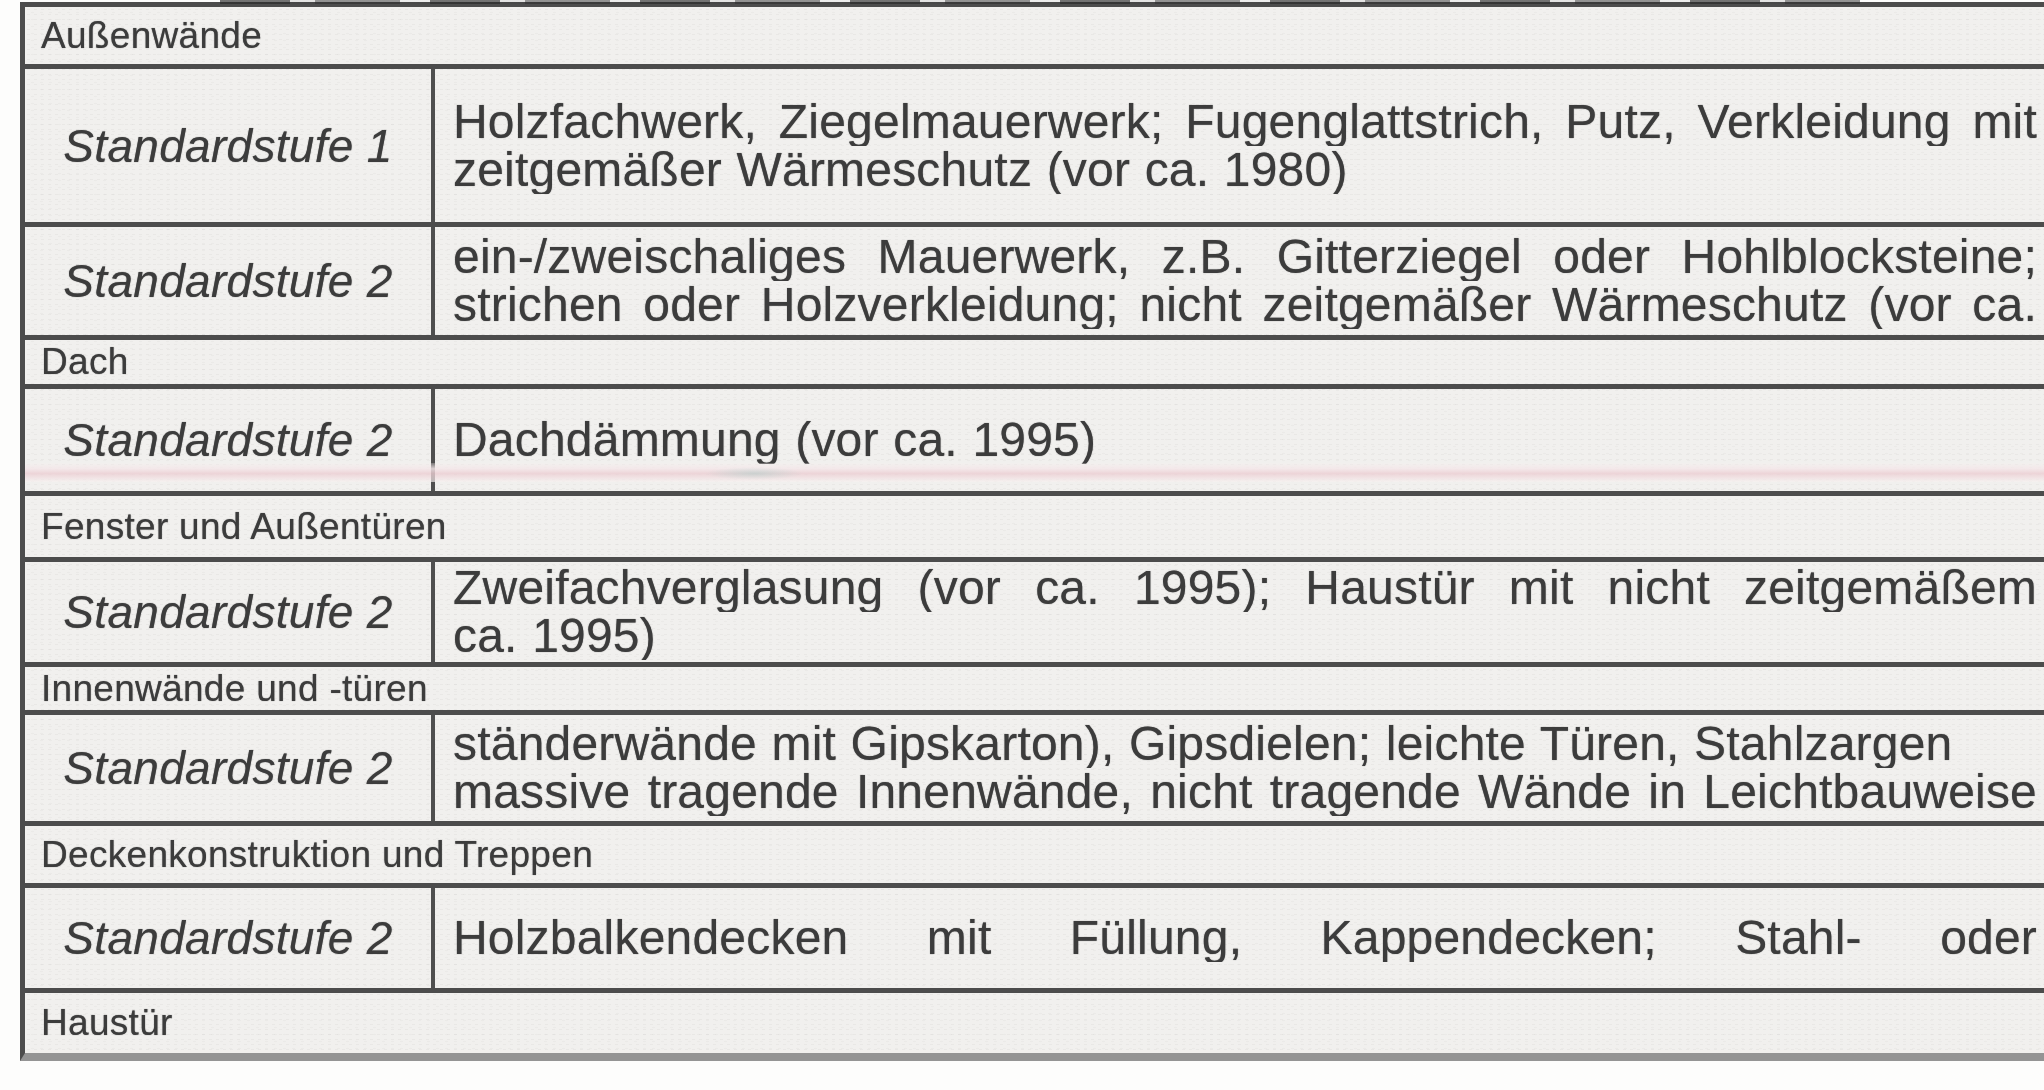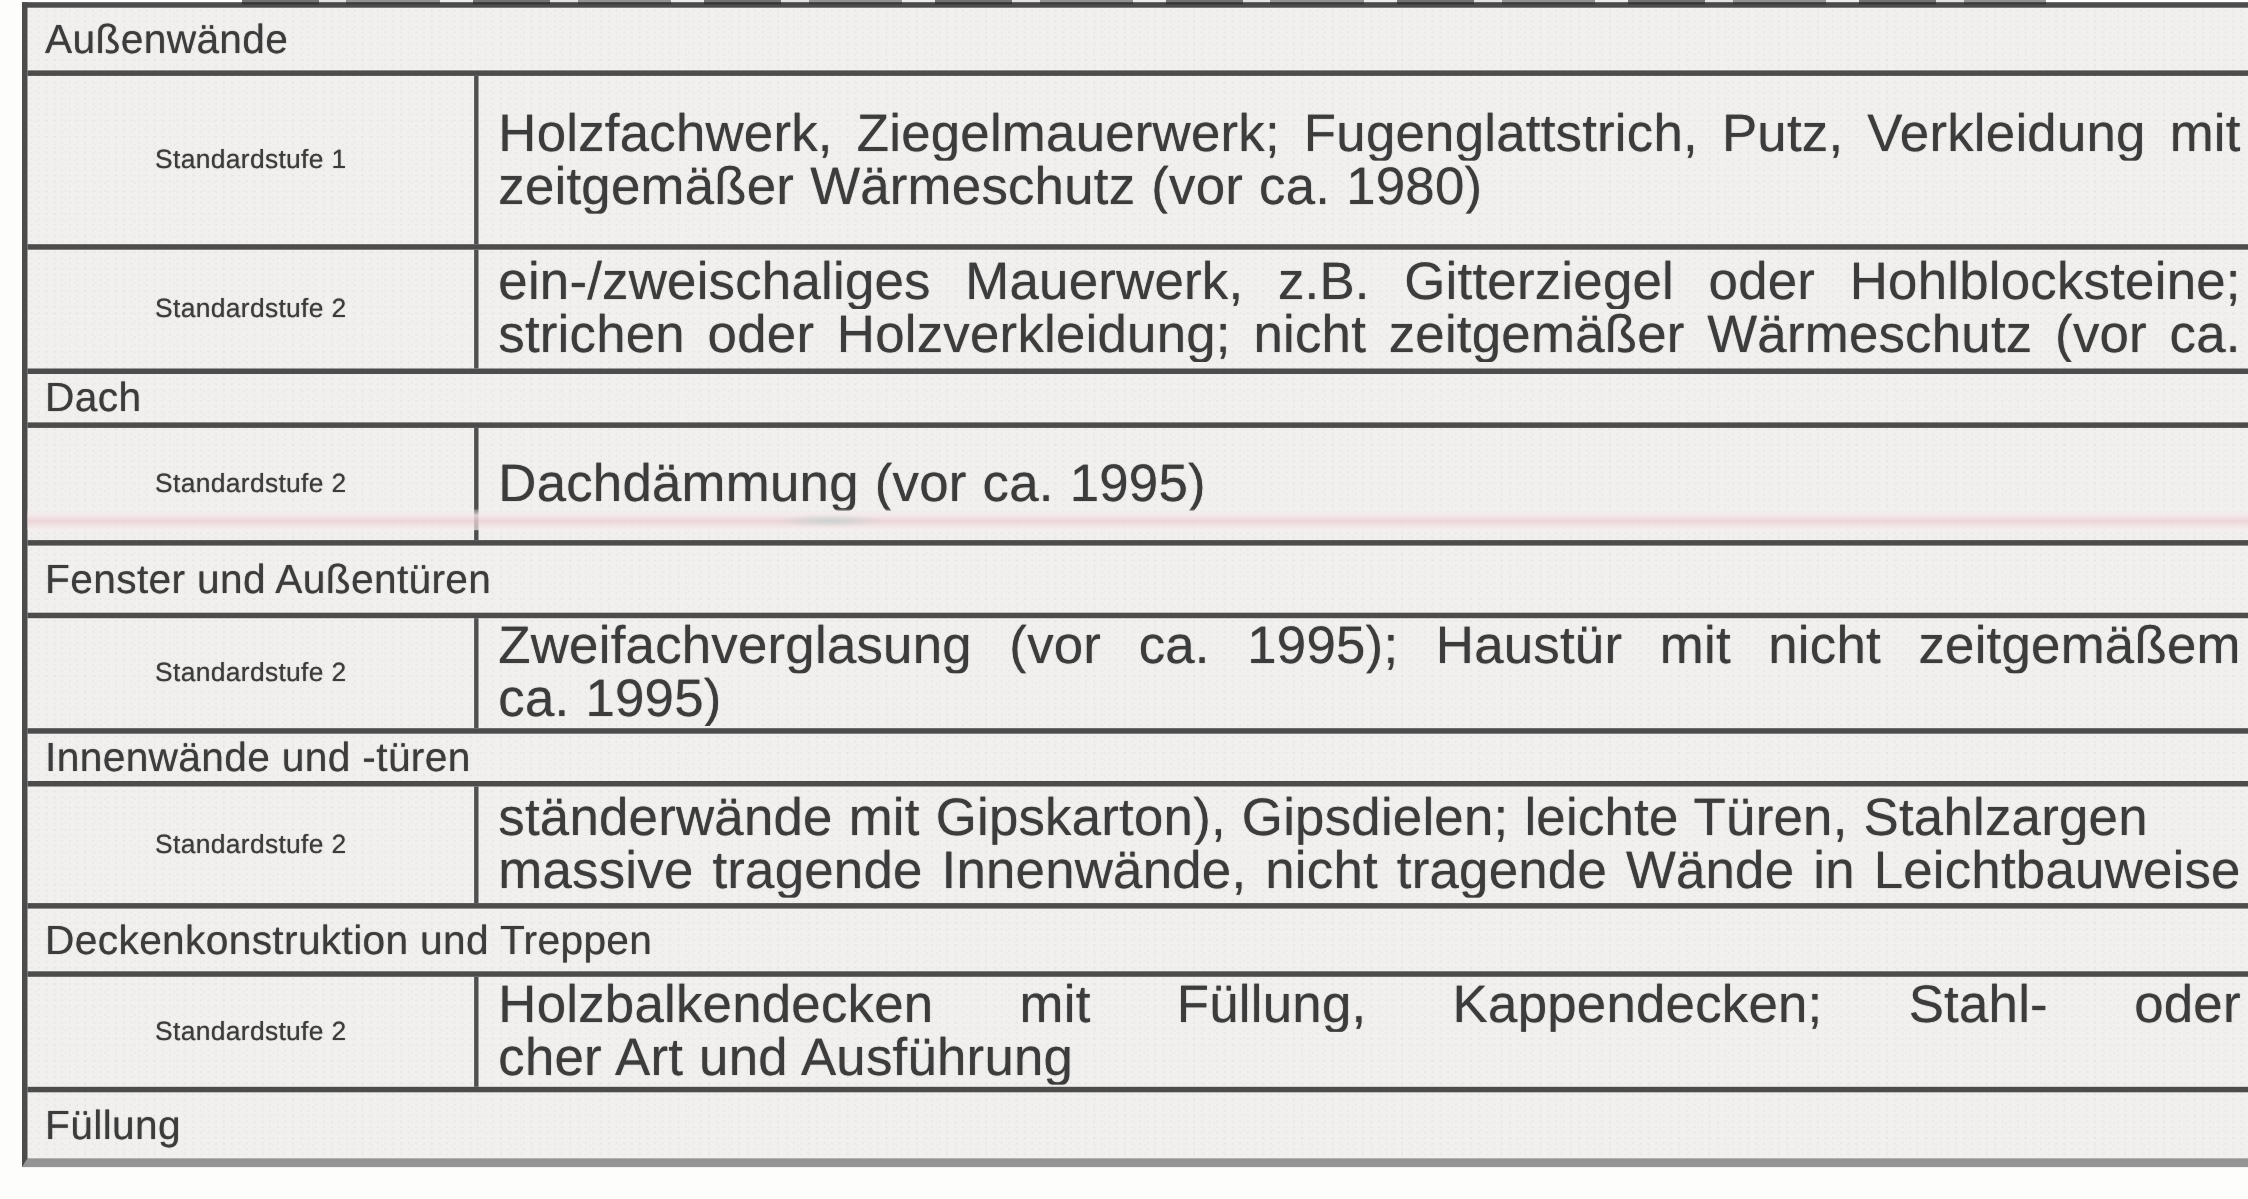--- a/index.html
+++ b/index.html
@@ -37,22 +37,23 @@
     display:flex;align-items:center;
     padding-left:16px;
     font-size:37px;letter-spacing:.3px;
     text-shadow:0 0 1px rgba(55,55,55,.75);
   }
   .data{display:flex;}
   .cell-label{
     box-sizing:border-box;width:410px;flex:0 0 410px;
     border-right:4px solid #4f4f4f;
     display:flex;align-items:center;justify-content:center;
-    font-size:24px;letter-spacing:.3px;
+    font-size:46px;letter-spacing:.3px;
     text-shadow:0 0 1px rgba(55,55,55,.75);
+    font-style:italic;
   }
   .cell-desc{
     flex:1;min-width:0;
     display:flex;flex-direction:column;justify-content:center;
     padding:0 14px 0 18px;
     font-size:48px;letter-spacing:.2px;
     text-shadow:0 0 1px rgba(55,55,55,.75);
   }
   .line{height:48px;line-height:48px;overflow:hidden;text-align:justify;text-align-last:justify;word-spacing:1px;}
   .line.end{text-align-last:left;}
@@ -152,22 +153,21 @@
 
     <div class="row sec h-sec5">
       <span>Deckenkonstruktion und Treppen</span>
     </div>
     <div class="row data h-row6">
       <div class="cell-label">
         <span>Standardstufe 2</span>
       </div>
       <div class="cell-desc">
         <div class="line">Holzbalkendecken mit Füllung, Kappendecken; Stahl- oder Hartholztreppen in einfa-</div>
-        <div class="line end">cher Art und Ausführung</div>
       </div>
     </div>
 
     <div class="row sec h-sec6 last">
-      <span>Füllung</span>
+      <span>Haustür</span>
     </div>
 
   </div>
 </div>
 
 </body></html>

